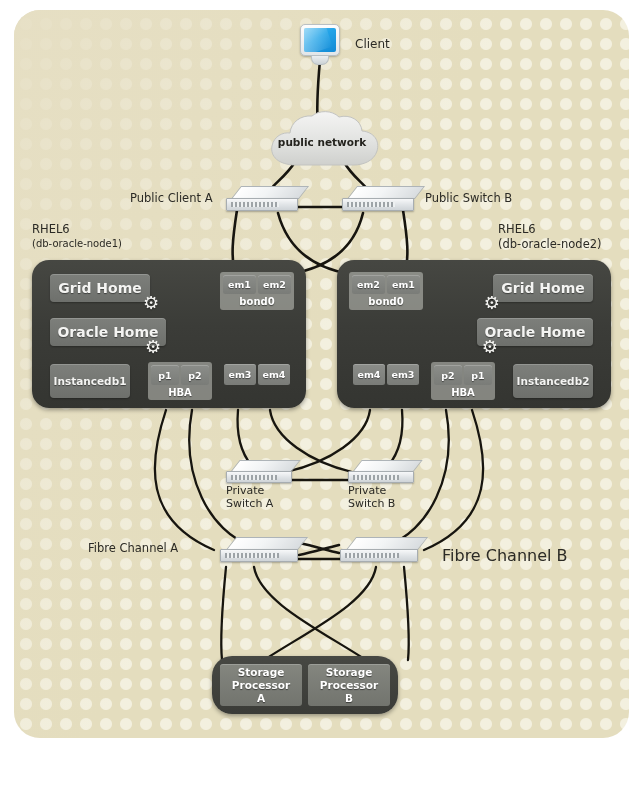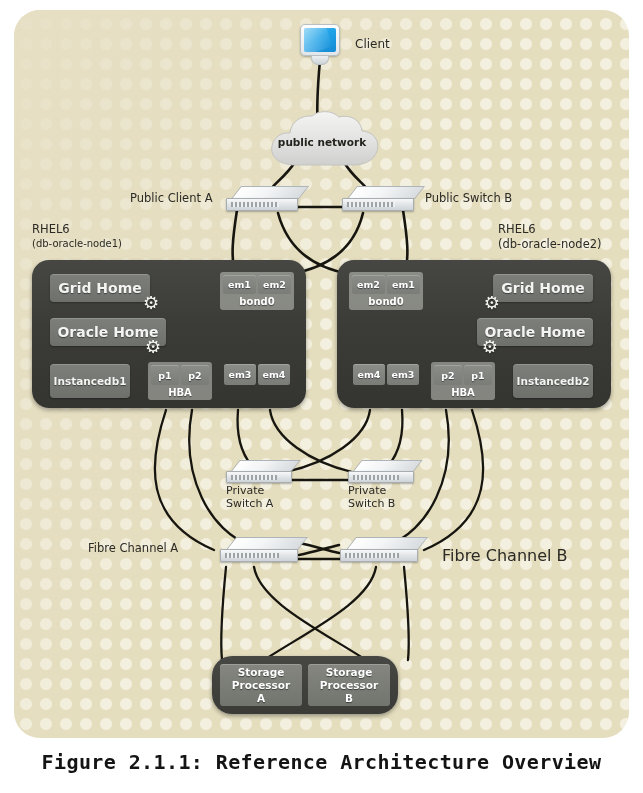--- a/index.html
+++ b/index.html
@@ -361,15 +361,14 @@
       </div>
       <div class="sp" style="left:96px;top:8px;width:82px;height:42px;">
         <span>Storage</span>
         <span>Processor</span>
         <span>B</span>
       </div>
     </div>
 
   </div>
 
-  <div id="caption">Figure 2.1.1: Reference Architecture Overview</div>
 
 </div>
 
 </body></html>

